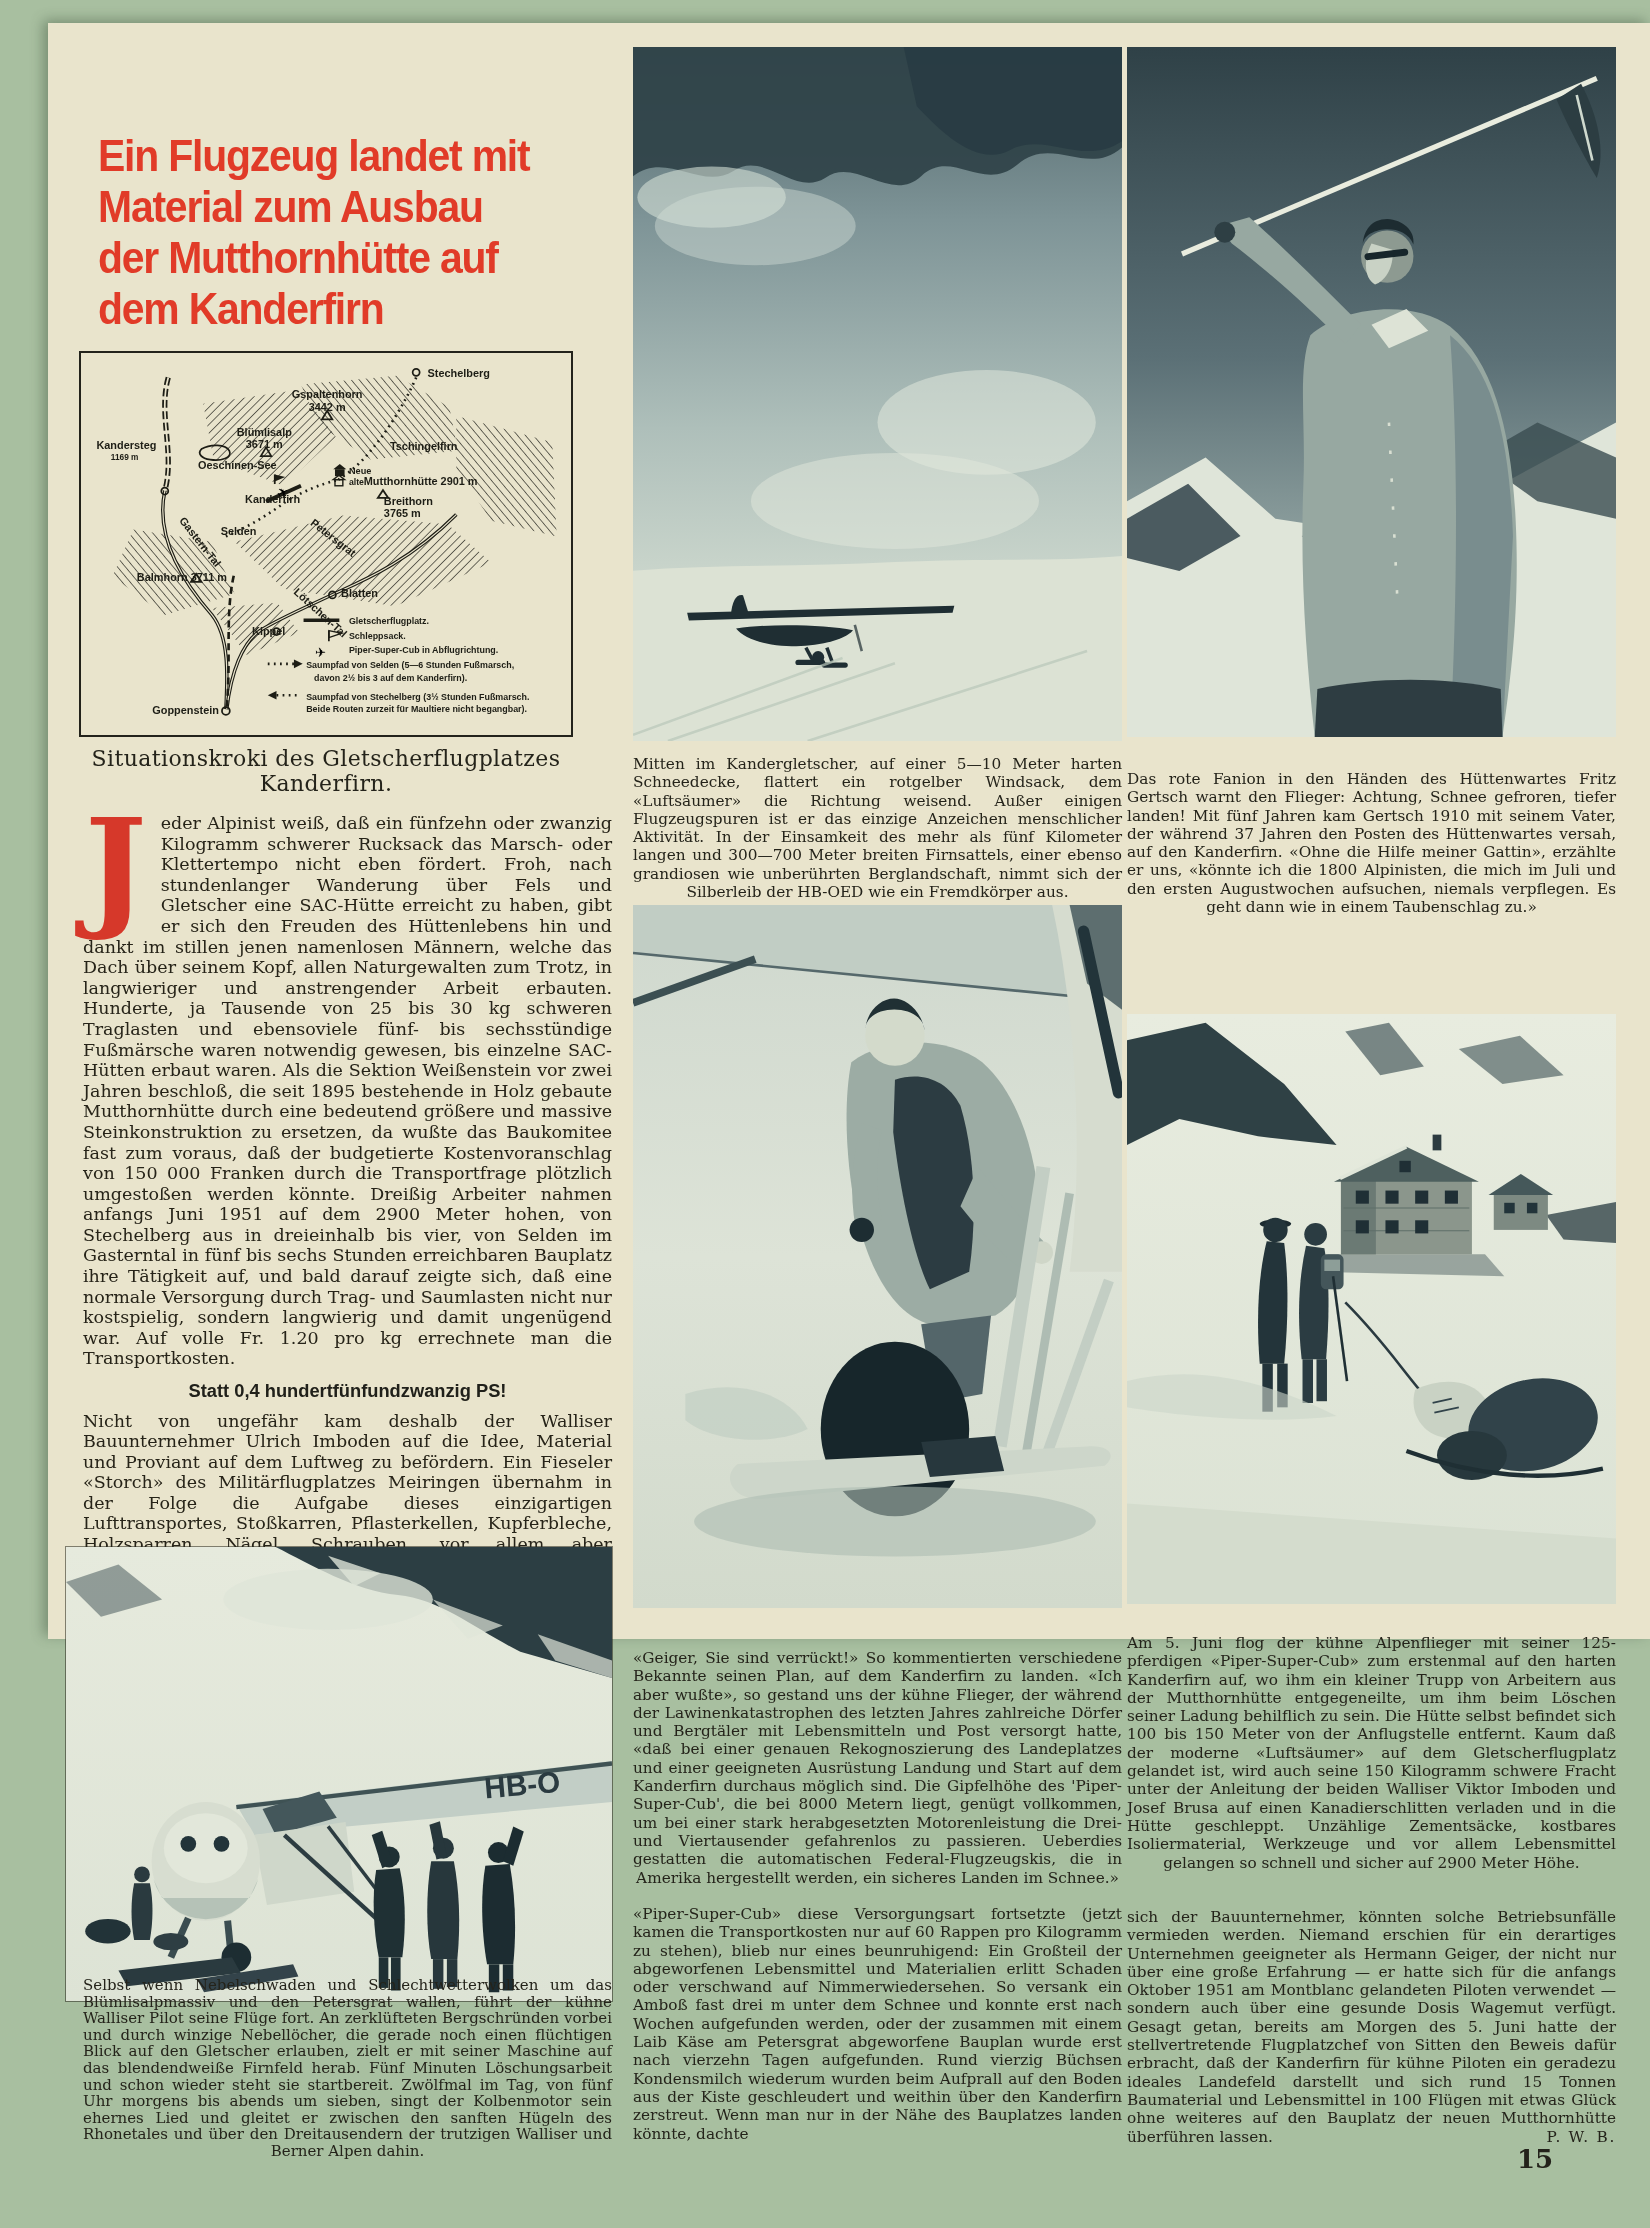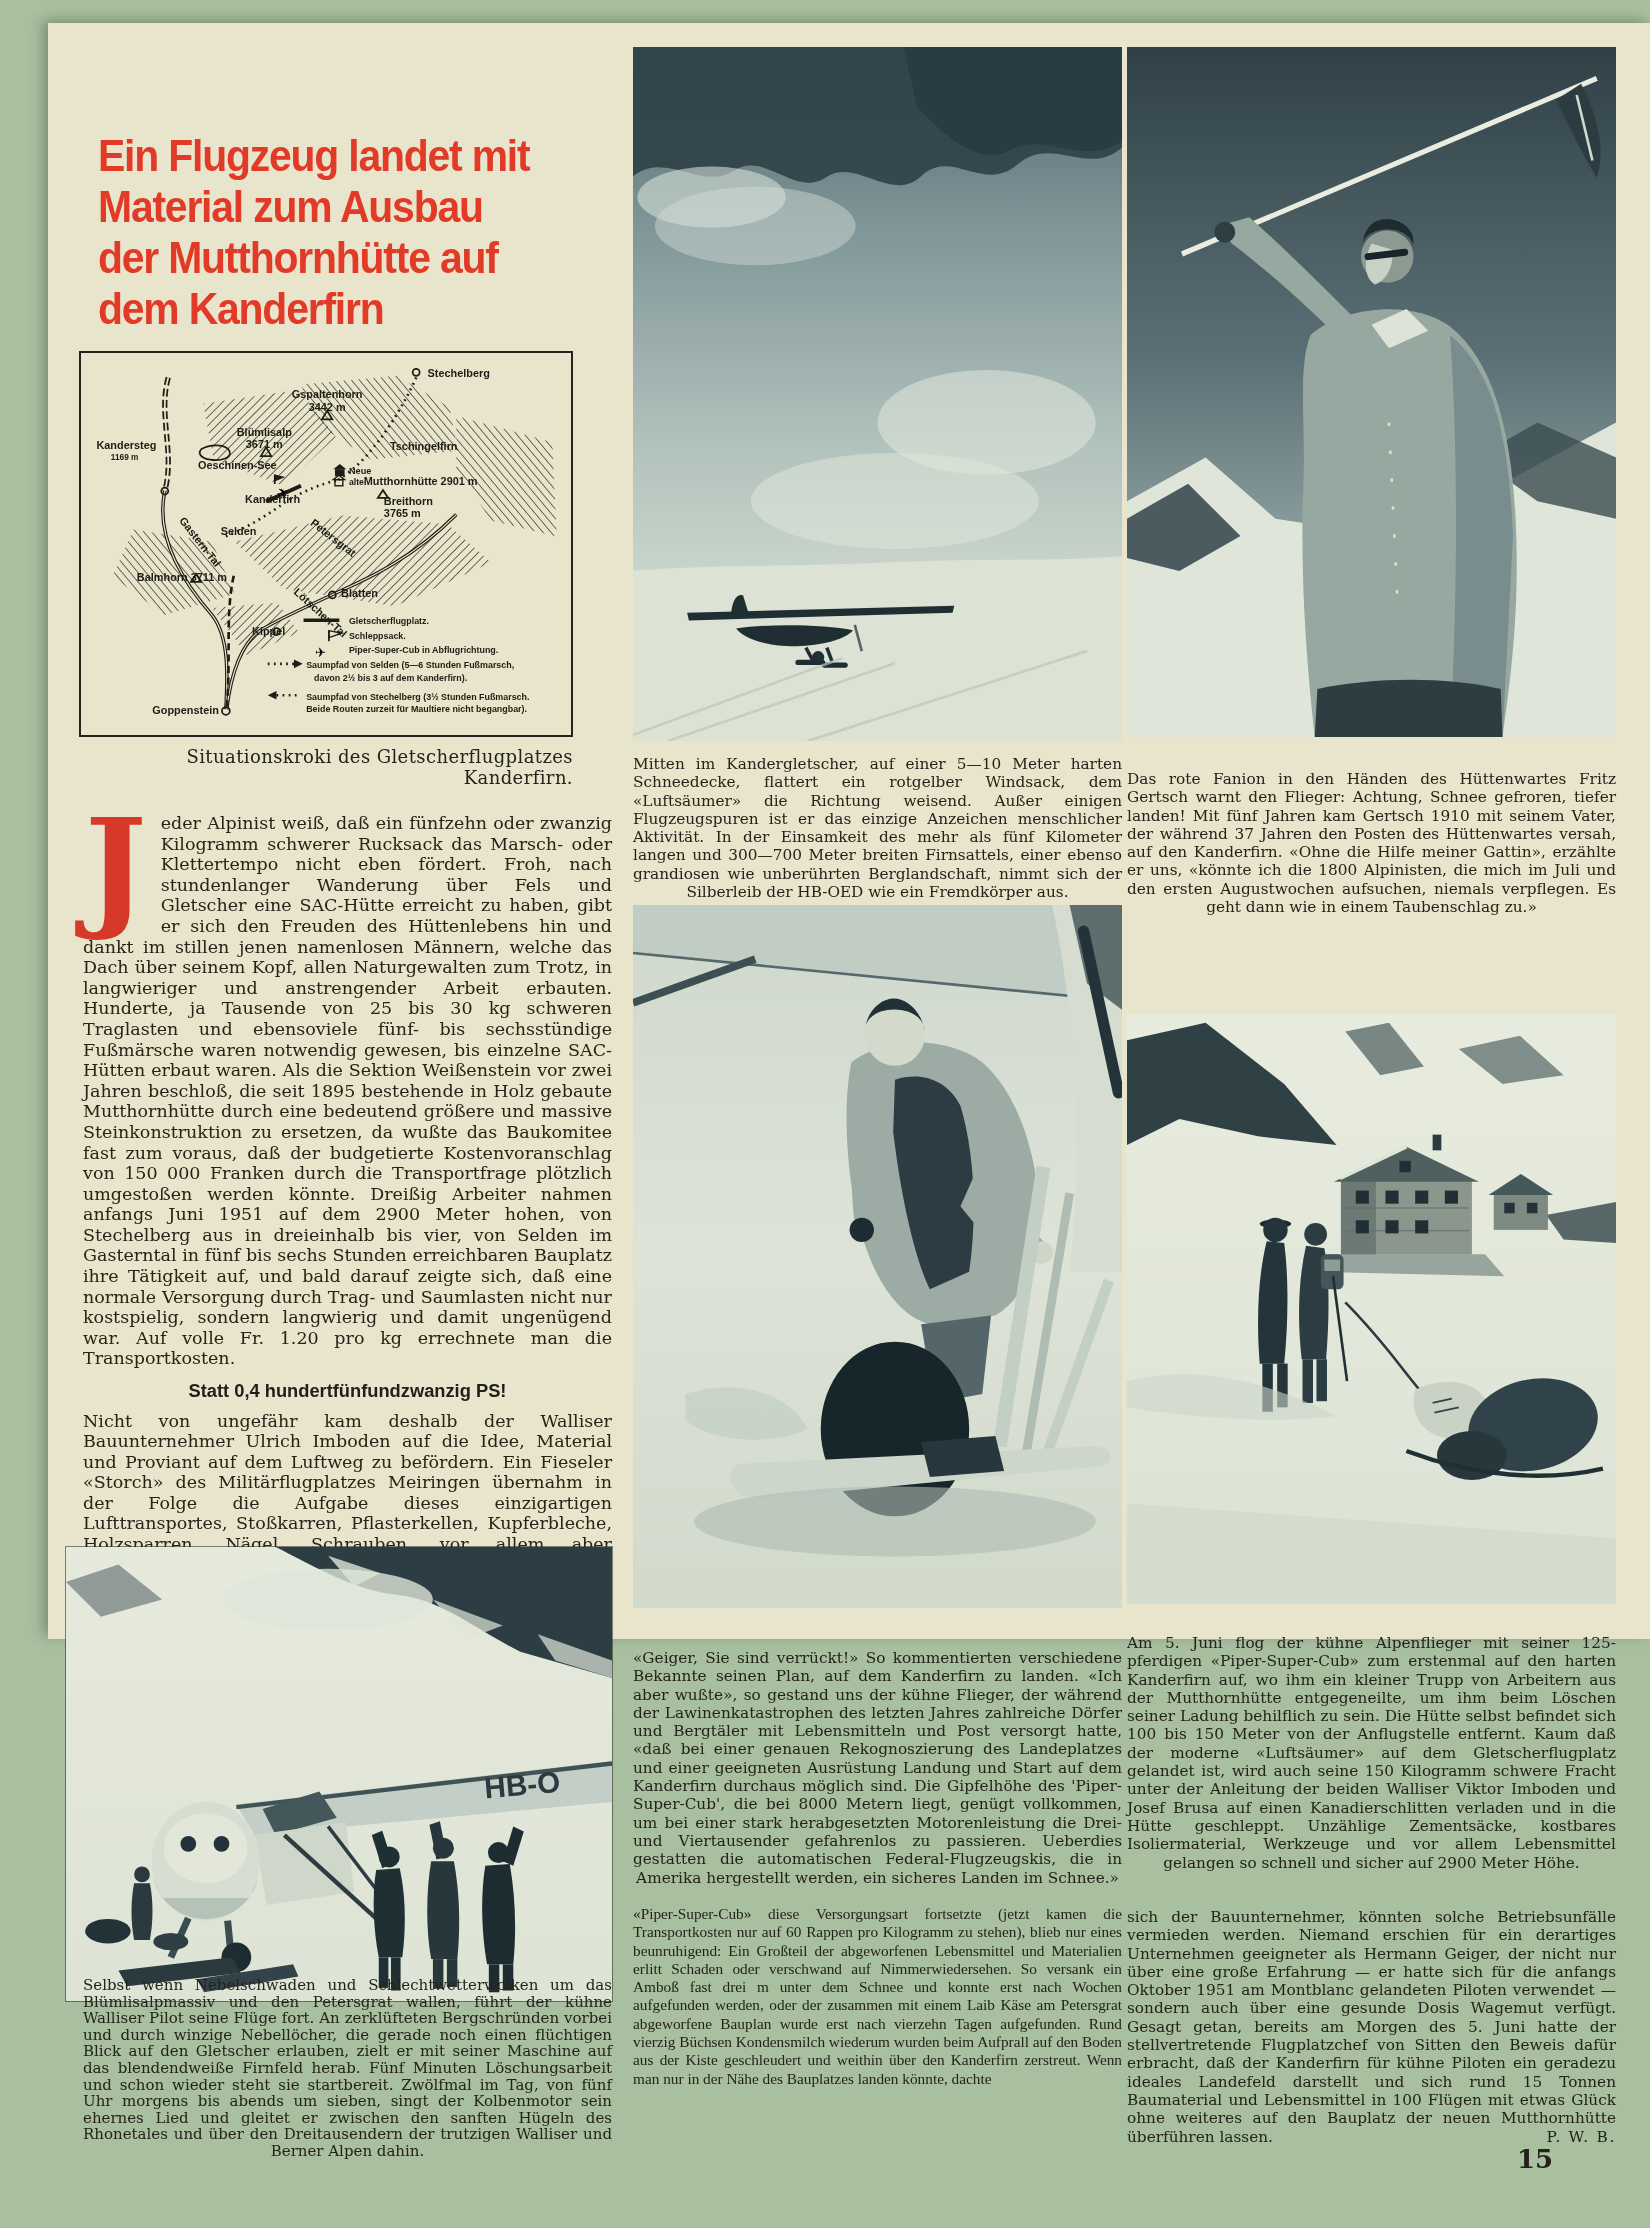--- a/index.html
+++ b/index.html
@@ -16,21 +16,21 @@
   }
   .abs{position:absolute;}
   h1.headline{
     margin:0;font-family:"Liberation Sans",sans-serif;font-weight:700;
     color:#e13b28;font-size:44px;line-height:51px;letter-spacing:-1.3px;
     transform:scaleX(.93);transform-origin:left top;white-space:nowrap;
   }
   h1.headline span{display:block;}
   .map-fig{border:2.6px solid #23231b;background:#e9e4cc;box-sizing:border-box;}
   .map-caption{
-    font-size:18px;color:#24231a;text-align:right;letter-spacing:0.4px;
+    font-size:22px;color:#24231a;text-align:center;letter-spacing:0.4px;
   }
   .body-text{
     font-size:17.5px;line-height:20.6px;color:#262318;text-align:justify;
     hyphens:auto;-webkit-hyphens:auto;
   }
   .body-text p{margin:0;}
   .dropcap{
     float:left;font-family:"DejaVu Serif",serif;font-weight:bold;
     color:#d6382a;font-size:131px;line-height:91px;
     margin:8.7px 14px 5.2px 1.7px;
@@ -426,21 +426,21 @@
       <g>
         <circle cx="87" cy="375" r="9" fill="#2a3a3f"></circle>
         <path d="M78,385 C74,405 74,430 78,450 L96,450 C100,428 100,405 96,385 Z" fill="#2a3a3f"></path>
         <ellipse cx="48" cy="440" rx="26" ry="14" fill="#223338"></ellipse>
         <ellipse cx="120" cy="452" rx="20" ry="10" fill="#2e3e43"></ellipse>
       </g>
     </svg>
   </figure>
   <figcaption class="abs cap" style="left:35px;top:1954px;width:529px;font-size:15px;line-height:16.6px;">Selbst wenn Nebelschwaden und Schlechtwetterwolken um das Blümlisalpmassiv und den Petersgrat wallen, führt der kühne Walliser Pilot seine Flüge fort. An zerklüfteten Bergschründen vorbei und durch winzige Nebellöcher, die gerade noch einen flüchtigen Blick auf den Gletscher erlauben, zielt er mit seiner Maschine auf das blendendweiße Firnfeld herab. Fünf Minuten Löschungsarbeit und schon wieder steht sie startbereit. Zwölfmal im Tag, von fünf Uhr morgens bis abends um sieben, singt der Kolbenmotor sein ehernes Lied und gleitet er zwischen den sanften Hügeln des Rhonetales und über den Dreitausendern der trutzigen Walliser und Berner Alpen dahin.</figcaption>
 
-  <div class="abs colblock" style="left:585px;top:1882px;width:489px;font-family:Liberation Serif, serif;">
+  <div class="abs colblock" style="left:585px;top:1882px;width:489px;">
     <p>«Piper-Super-Cub» diese Versorgungsart fortsetzte (jetzt kamen die Transportkosten nur auf 60 Rappen pro Kilogramm zu stehen), blieb nur eines beunruhigend: Ein Großteil der abgeworfenen Lebensmittel und Materialien erlitt Schaden oder verschwand auf Nimmerwiedersehen. So versank ein Amboß fast drei m unter dem Schnee und konnte erst nach Wochen aufgefunden werden, oder der zusammen mit einem Laib Käse am Petersgrat abgeworfene Bauplan wurde erst nach vierzehn Tagen aufgefunden. Rund vierzig Büchsen Kondensmilch wiederum wurden beim Aufprall auf den Boden aus der Kiste geschleudert und weithin über den Kanderfirn zerstreut. Wenn man nur in der Nähe des Bauplatzes landen könnte, dachte</p>
   </div>
   <div class="abs colblock" style="left:1079px;top:1885px;width:489px;">
     <p><span>sich der Bauunternehmer, könnten solche Betriebsunfälle vermieden werden. Niemand erschien für ein derartiges Unternehmen geeigneter als Hermann Geiger, der nicht nur über eine große Erfahrung — er hatte sich für die anfangs Oktober 1951 am Montblanc gelandeten Piloten verwendet — sondern auch über eine gesunde Dosis Wagemut verfügt. Gesagt getan, bereits am Morgen des 5. Juni hatte der stellvertretende Flugplatzchef von Sitten den Beweis dafür erbracht, daß der Kanderfirn für kühne Piloten ein geradezu ideales Landefeld darstellt und sich rund 15 Tonnen Baumaterial und Lebensmittel in 100 Flügen mit etwas Glück ohne weiteres auf den Bauplatz der neuen Mutthornhütte überführen lassen.</span> <span class="sig">P. W. B.</span></p>
   </div>
 
   <div class="abs pageno" style="left:1469px;top:2121px;">15</div>
 
 </div>
 

